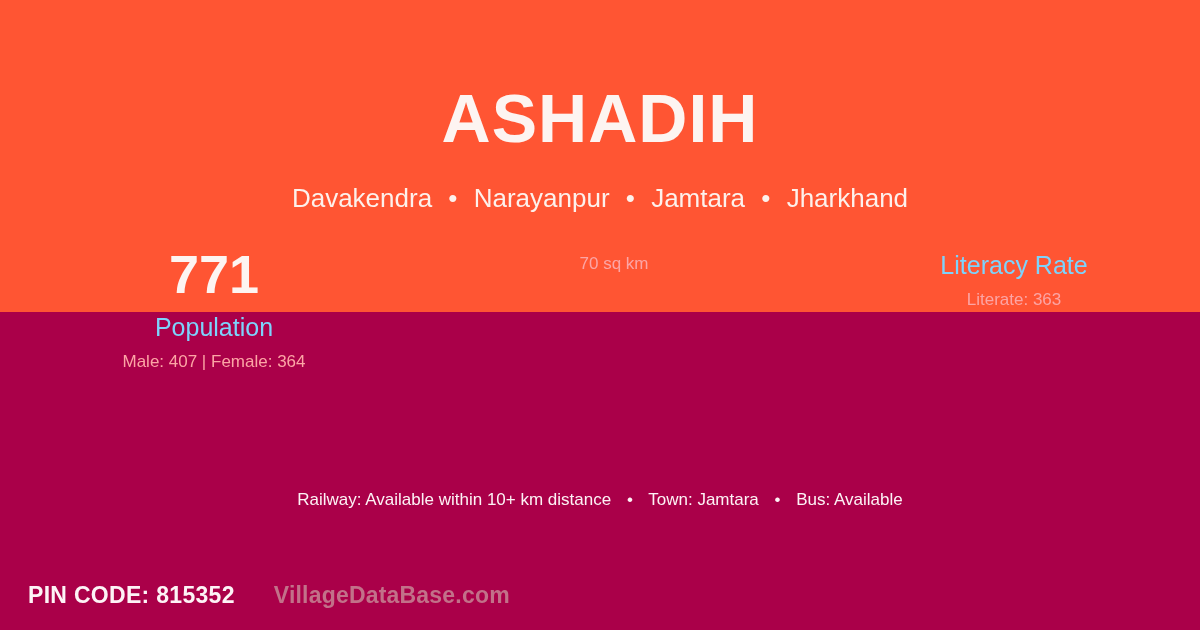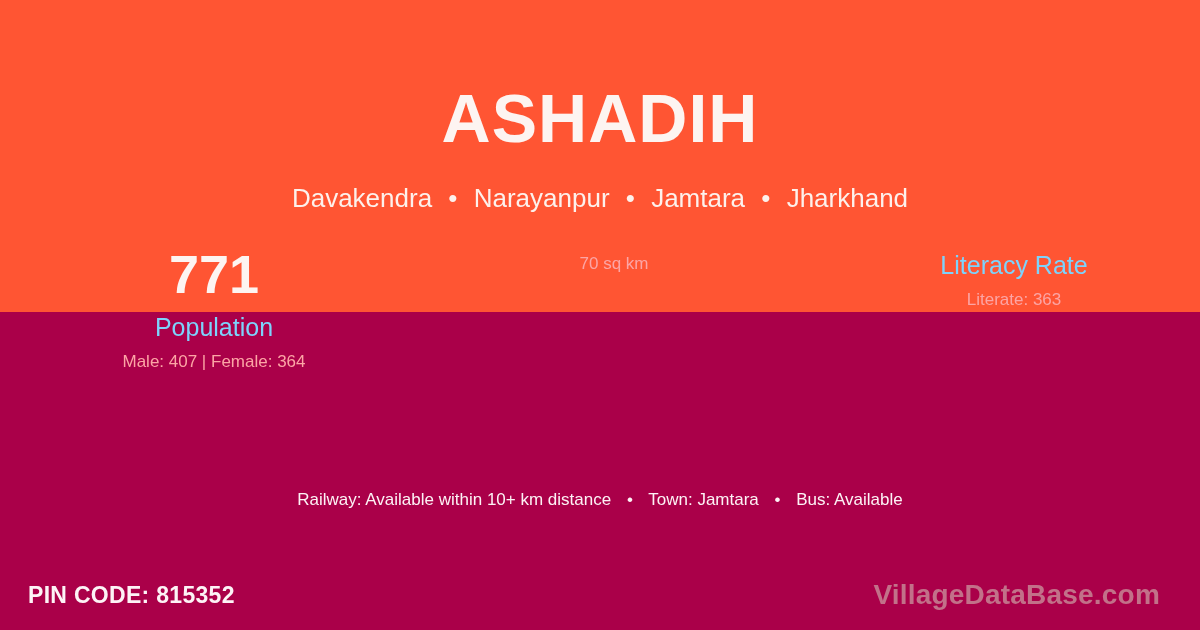--- a/index.html
+++ b/index.html
@@ -125,34 +125,34 @@
 
   
   .footer {
     position: absolute;
     left: 0;
     top: 573px;
     width: 1200px;
     height: 44px;
     display: flex;
     align-items: center;
-    justify-content: space-between;
+    gap: 39px;
   }
   .pin-code {
     margin-left: 28px;
     font-size: 23px;
     font-weight: bold;
     line-height: 28px;
     color: #FDF3F6;
     letter-spacing: 0.3px;
     white-space: nowrap;
   }
   .watermark {
     margin-right: 40px;
-    font-size: 28px;
+    font-size: 23px;
     font-weight: bold;
     line-height: 28px;
     color: #C27189;
     letter-spacing: 0.2px;
     white-space: nowrap;
   }
 </style>
 </head>
 <body>
 

